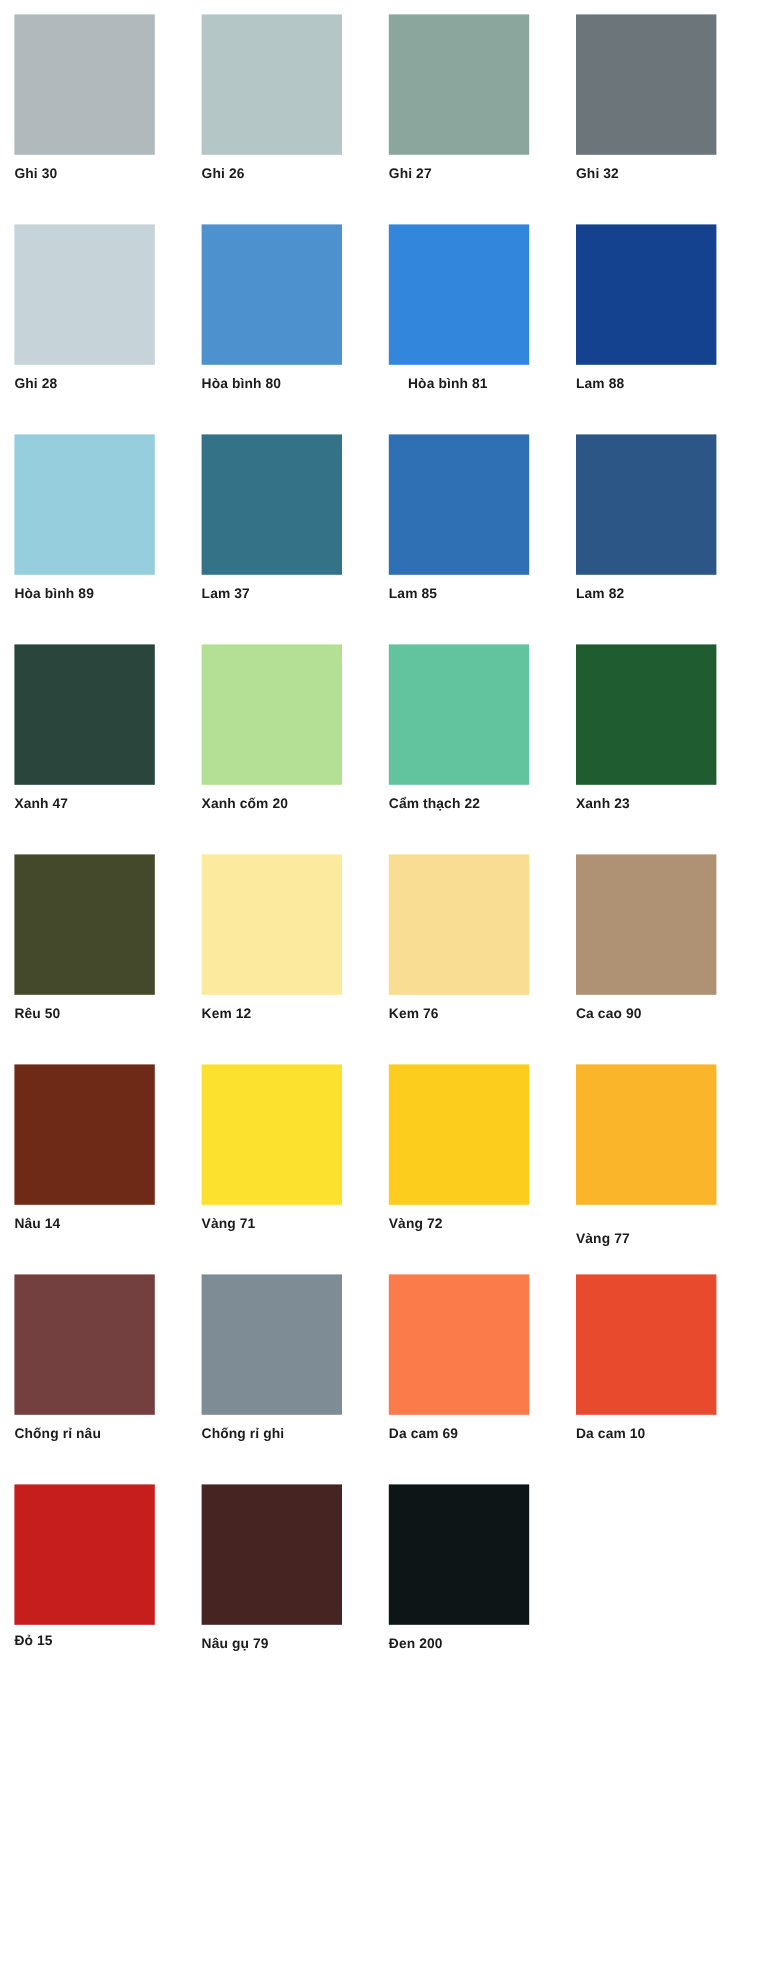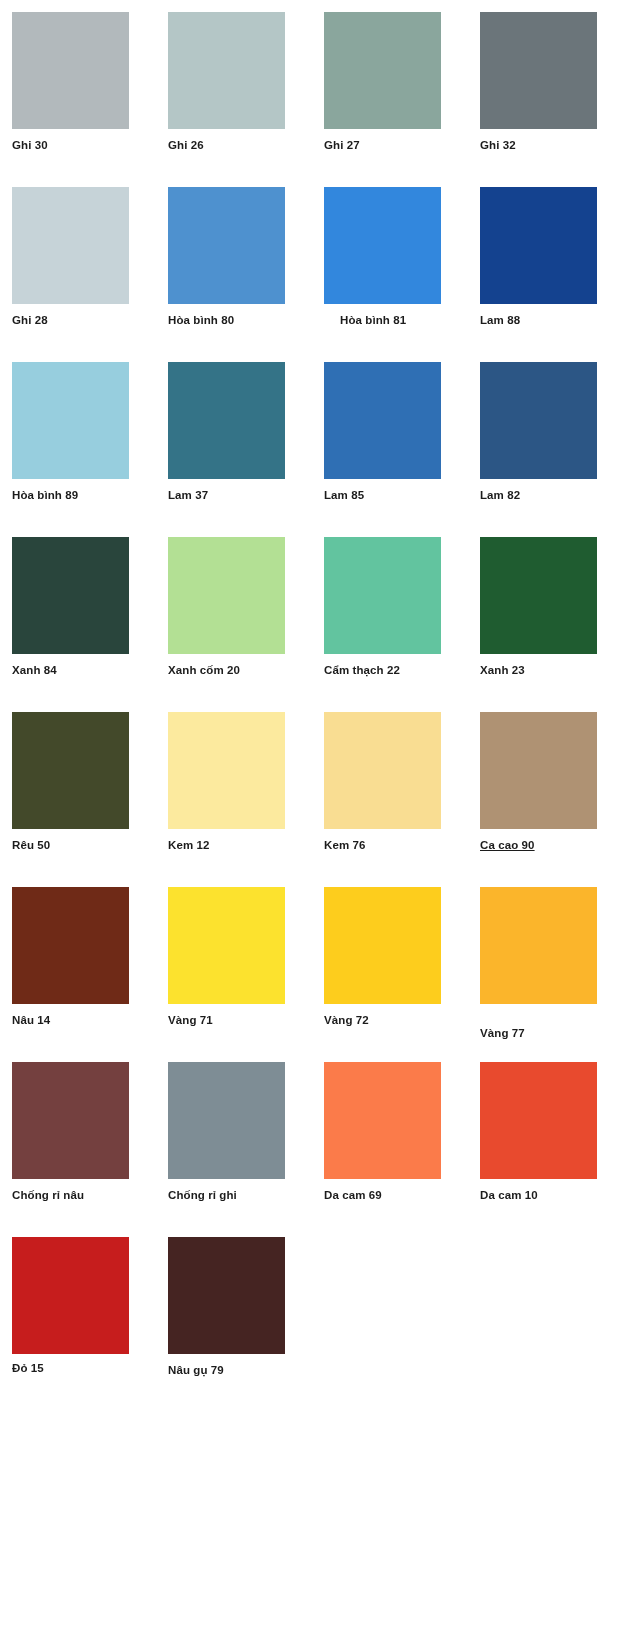--- a/index.html
+++ b/index.html
@@ -94,21 +94,21 @@
     <div class="swatch-cell">
       <span class="swatch-chip" style="background-color: rgb(47, 111, 180);"></span>
       <span class="swatch-label" style="color: rgb(28, 28, 28);">Lam 85</span>
     </div>
     <div class="swatch-cell">
       <span class="swatch-chip" style="background-color: rgb(44, 86, 133);"></span>
       <span class="swatch-label" style="color: rgb(28, 28, 28);">Lam 82</span>
     </div>
     <div class="swatch-cell">
       <span class="swatch-chip" style="background-color: rgb(41, 69, 60);"></span>
-      <span class="swatch-label" style="color: rgb(28, 28, 28);">Xanh 84</span>
+      <span class="swatch-label" style="color: rgb(28, 28, 28);">Xanh 47</span>
     </div>
     <div class="swatch-cell">
       <span class="swatch-chip" style="background-color: rgb(179, 224, 148);"></span>
       <span class="swatch-label" style="color: rgb(28, 28, 28);">Xanh cốm 20</span>
     </div>
     <div class="swatch-cell">
       <span class="swatch-chip" style="background-color: rgb(98, 196, 159);"></span>
       <span class="swatch-label" style="color: rgb(28, 28, 28);">Cẩm thạch 22</span>
     </div>
     <div class="swatch-cell">
@@ -122,21 +122,21 @@
     <div class="swatch-cell">
       <span class="swatch-chip" style="background-color: rgb(252, 234, 158);"></span>
       <span class="swatch-label" style="color: rgb(28, 28, 28);">Kem 12</span>
     </div>
     <div class="swatch-cell">
       <span class="swatch-chip" style="background-color: rgb(249, 221, 146);"></span>
       <span class="swatch-label" style="color: rgb(28, 28, 28);">Kem 76</span>
     </div>
     <div class="swatch-cell">
       <span class="swatch-chip" style="background-color: rgb(175, 146, 115);"></span>
-      <span class="swatch-label" style="color: rgb(28, 28, 28); text-decoration: underline;">Ca cao 90</span>
+      <span class="swatch-label" style="color: rgb(28, 28, 28);">Ca cao 90</span>
     </div>
     <div class="swatch-cell">
       <span class="swatch-chip" style="background-color: rgb(111, 42, 23);"></span>
       <span class="swatch-label" style="color: rgb(28, 28, 28);">Nâu 14</span>
     </div>
     <div class="swatch-cell">
       <span class="swatch-chip" style="background-color: rgb(252, 226, 46);"></span>
       <span class="swatch-label" style="color: rgb(28, 28, 28);">Vàng 71</span>
     </div>
     <div class="swatch-cell">
@@ -164,13 +164,17 @@
       <span class="swatch-label" style="color: rgb(28, 28, 28);">Da cam 10</span>
     </div>
     <div class="swatch-cell">
       <span class="swatch-chip" style="background-color: rgb(198, 29, 29);"></span>
       <span class="swatch-label" style="color: rgb(28, 28, 28); margin-top: 7px;">Đỏ 15</span>
     </div>
     <div class="swatch-cell">
       <span class="swatch-chip" style="background-color: rgb(69, 36, 34);"></span>
       <span class="swatch-label" style="color: rgb(28, 28, 28);">Nâu gụ 79</span>
     </div>
+    <div class="swatch-cell">
+      <span class="swatch-chip" style="background-color: rgb(14, 21, 23);"></span>
+      <span class="swatch-label" style="color: rgb(28, 28, 28);">Đen 200</span>
+    </div>
   </main>
 
 </body></html>

